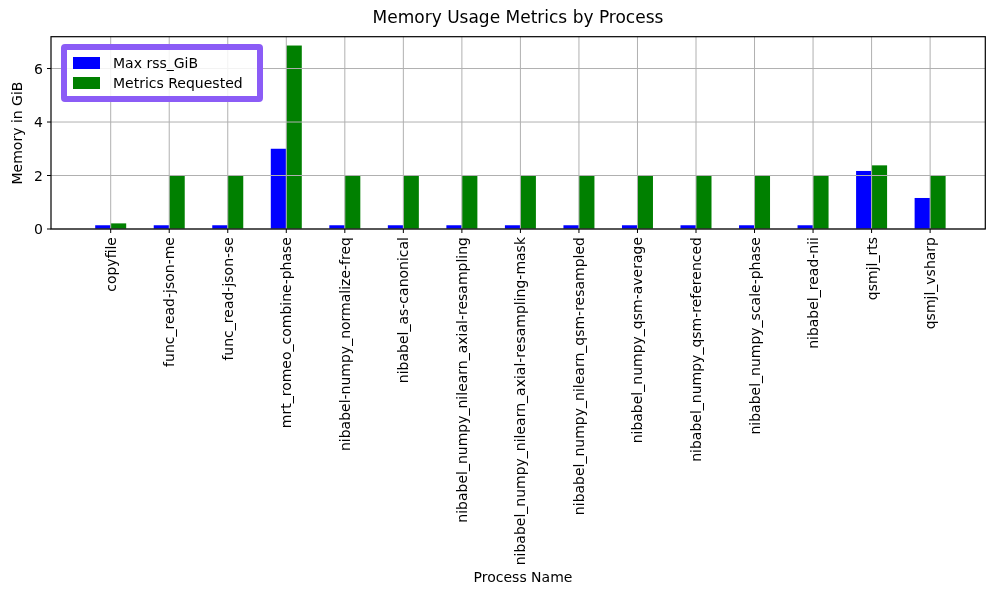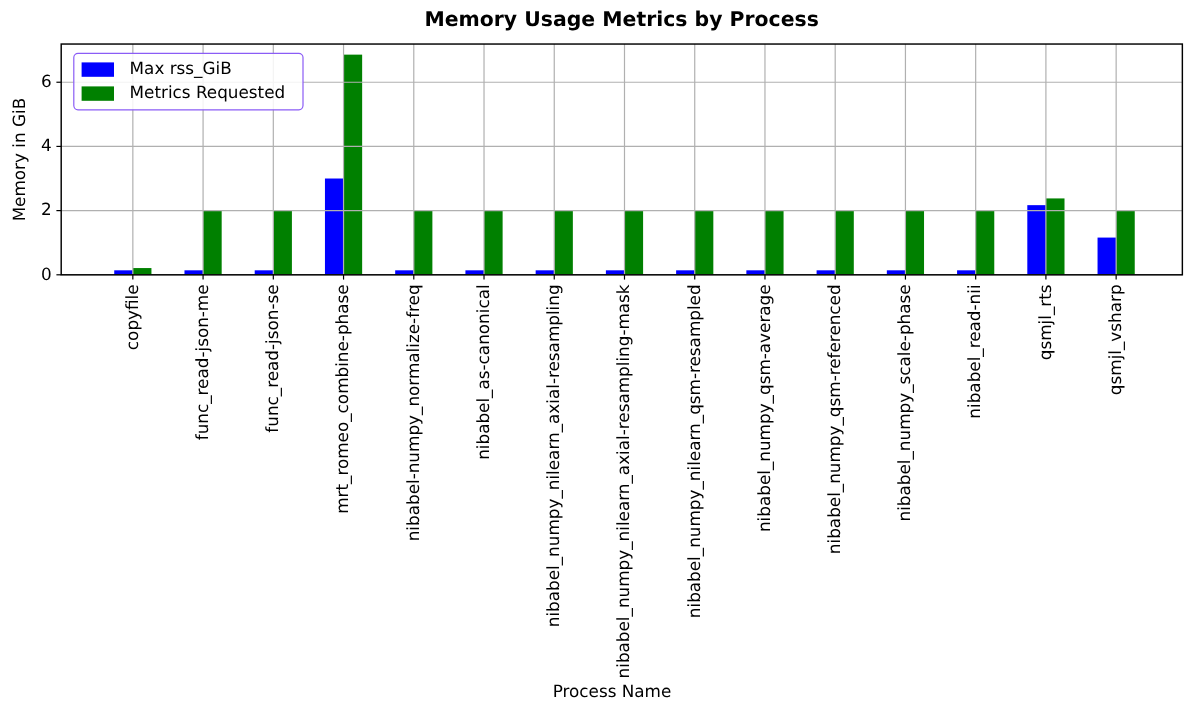--- a/index.html
+++ b/index.html
@@ -4,35 +4,35 @@
 <style>
   html,body{margin:0;padding:0;background:#fff;}
   #figure{
     position:relative;width:1000px;height:600px;background:#ffffff;
     font-family:"DejaVu Sans","Liberation Sans",sans-serif;color:#000;
     overflow:hidden;
   }
   #plot-svg{position:absolute;left:0;top:0;}
   .chart-title{
     position:absolute;left:51px;top:6px;width:934px;
-    text-align:center;font-size:17px;line-height:22px;color:#000;font-weight:bold;
+    text-align:center;font-size:17px;line-height:22px;color:#000;
   }
   .y-label{
     position:absolute;left:17px;top:133px;white-space:nowrap;
     transform:translate(-50%,-50%) rotate(-90deg);
     font-size:14px;color:#000;
   }
   .x-label{
-    position:absolute;left:43px;top:569px;width:934px;
+    position:absolute;left:56px;top:569px;width:934px;
     text-align:center;font-size:14px;color:#000;
   }
   .legend{
     position:absolute;left:61px;top:44px;
     background:rgba(255,255,255,0.85);
-    border:1px solid #8b5cf6;border-radius:4px;
+    border:6px solid #8b5cf6;border-radius:4px;
     padding:3px 14px 3px 6px;
   }
   .legend-row{display:flex;align-items:center;height:20px;}
   .legend-swatch{display:inline-block;width:27px;height:12px;margin-right:13px;}
   .legend-text{font-size:14px;white-space:nowrap;color:#000;}
 </style>
 </head>
 <body>
 
 <div id="figure">

